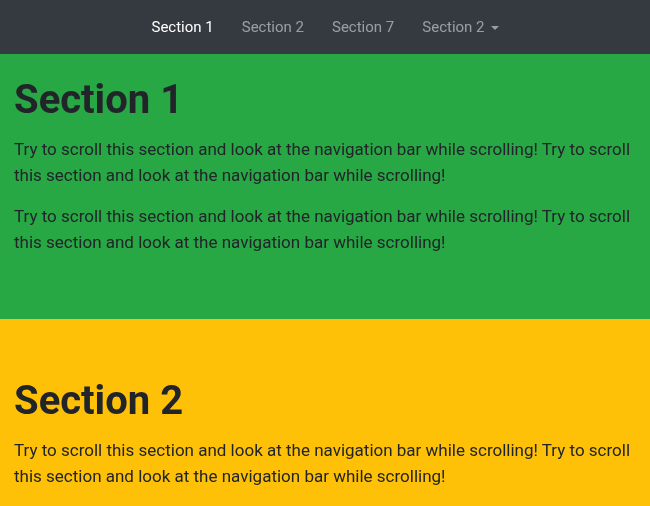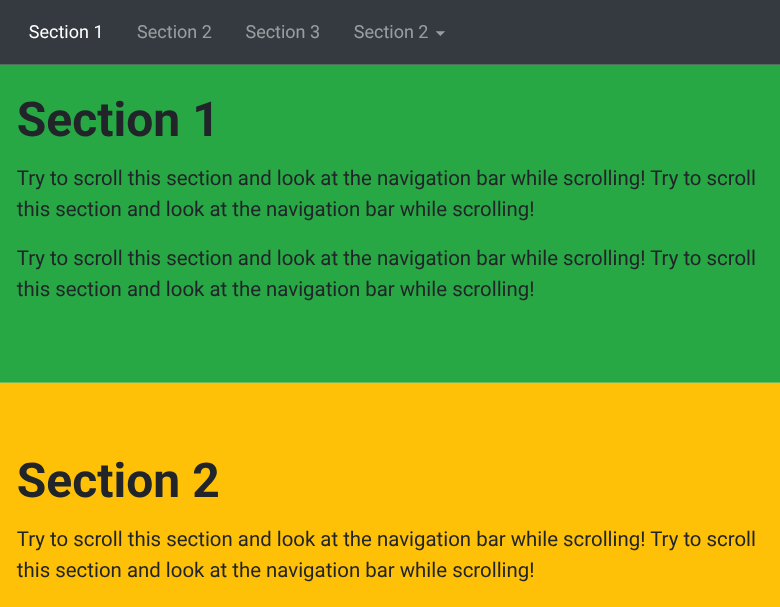--- a/index.html
+++ b/index.html
@@ -1,15 +1,15 @@
 <!DOCTYPE html>
 <html><head>
 <meta charset="utf-8">
 <style>
-  * { box-sizing: border-box; margin: 0; padding: 0; }
+  * { box-sizing: border-box; margin: 0; padding: 0; justify-content: center; }
   body {
     font-family: "Segoe UI", -apple-system, BlinkMacSystemFont, Roboto, "Helvetica Neue", Arial, sans-serif;
     font-size: 16px;
     color: #212529;
     width: 650px;
     background: #fff;
   }
   .navbar {
     background: #343a40;
     height: 54px;
@@ -61,21 +61,21 @@
 <body>
 
 <nav class="navbar">
   <a class="nav-item active">
     <span>Section 1</span>
   </a>
   <a class="nav-item">
     <span>Section 2</span>
   </a>
   <a class="nav-item">
-    <span>Section 3</span>
+    <span>Section 7</span>
   </a>
   <a class="nav-item">
     <span>Section 2</span>
     <span class="caret"></span>
   </a>
 </nav>
 
 <div id="sec1" class="section">
   <h1>Section 1</h1>
   <p>Try to scroll this section and look at the navigation bar while scrolling! Try to scroll this section and look at the navigation bar while scrolling!</p>

